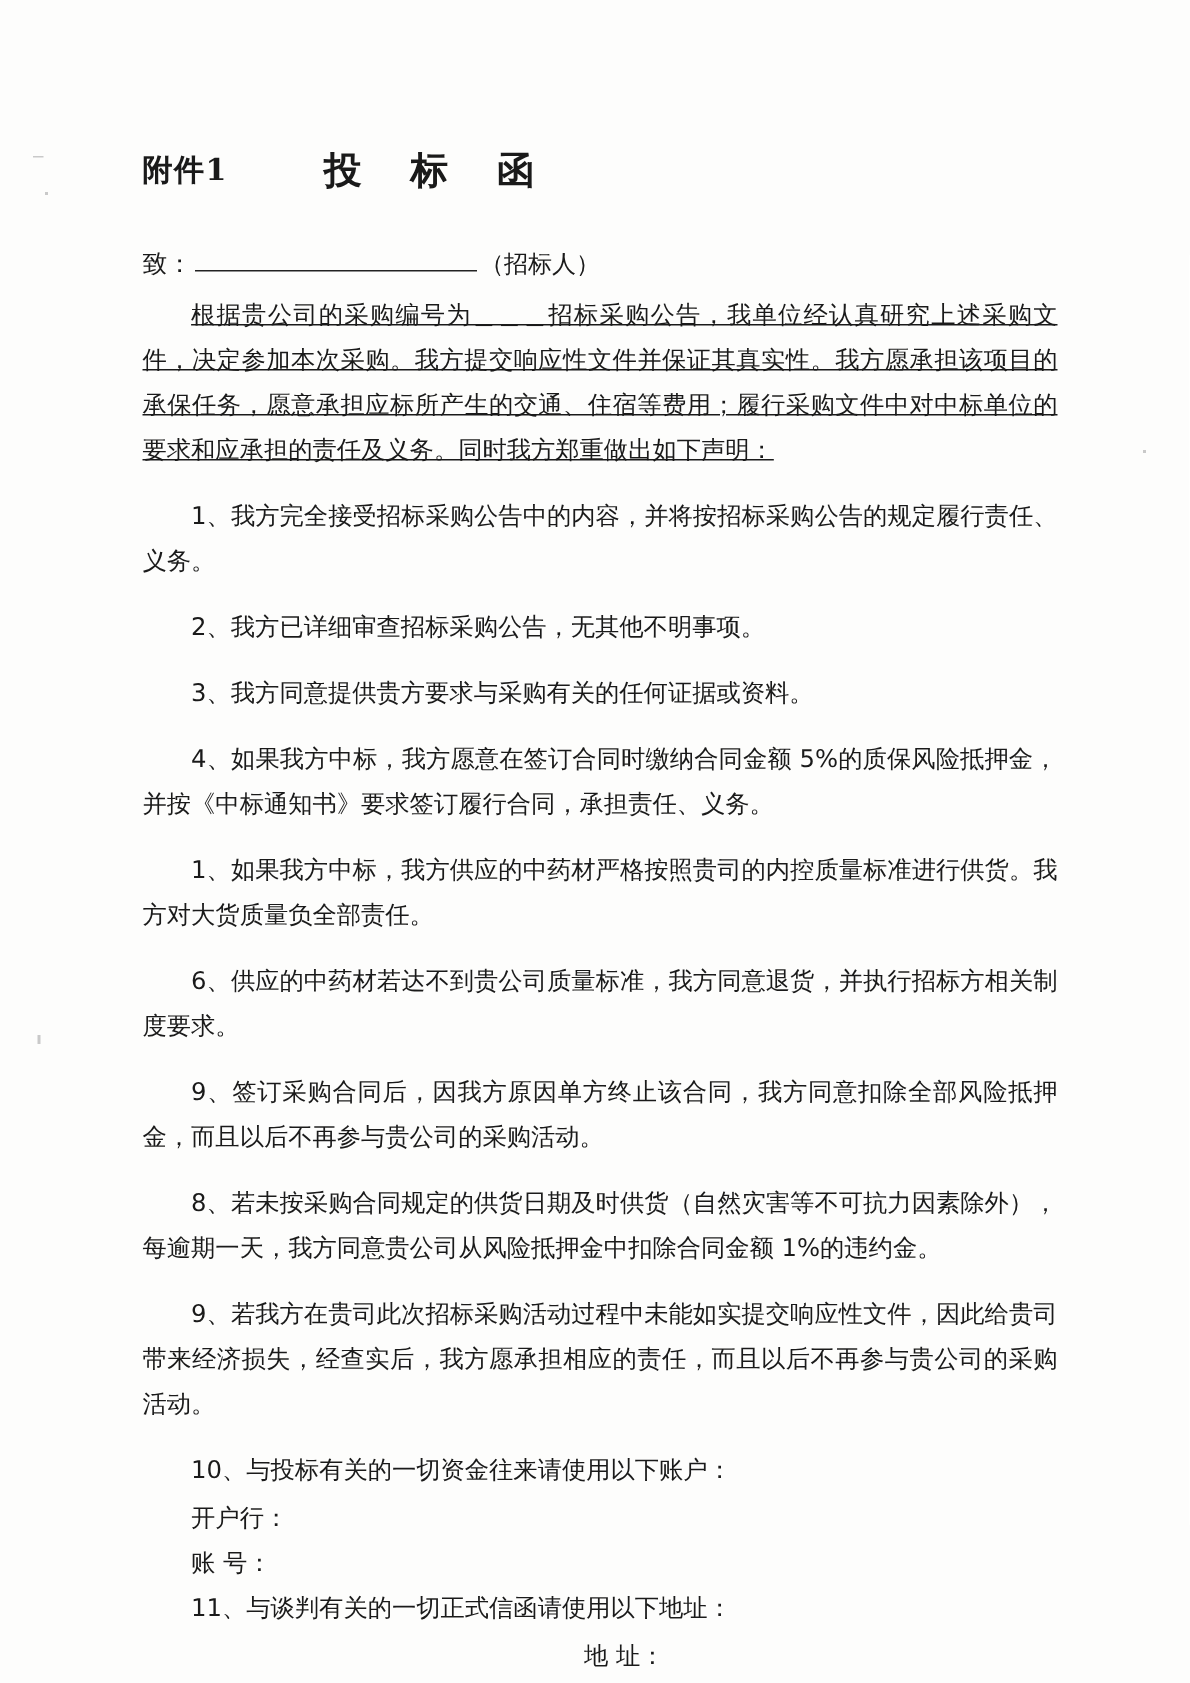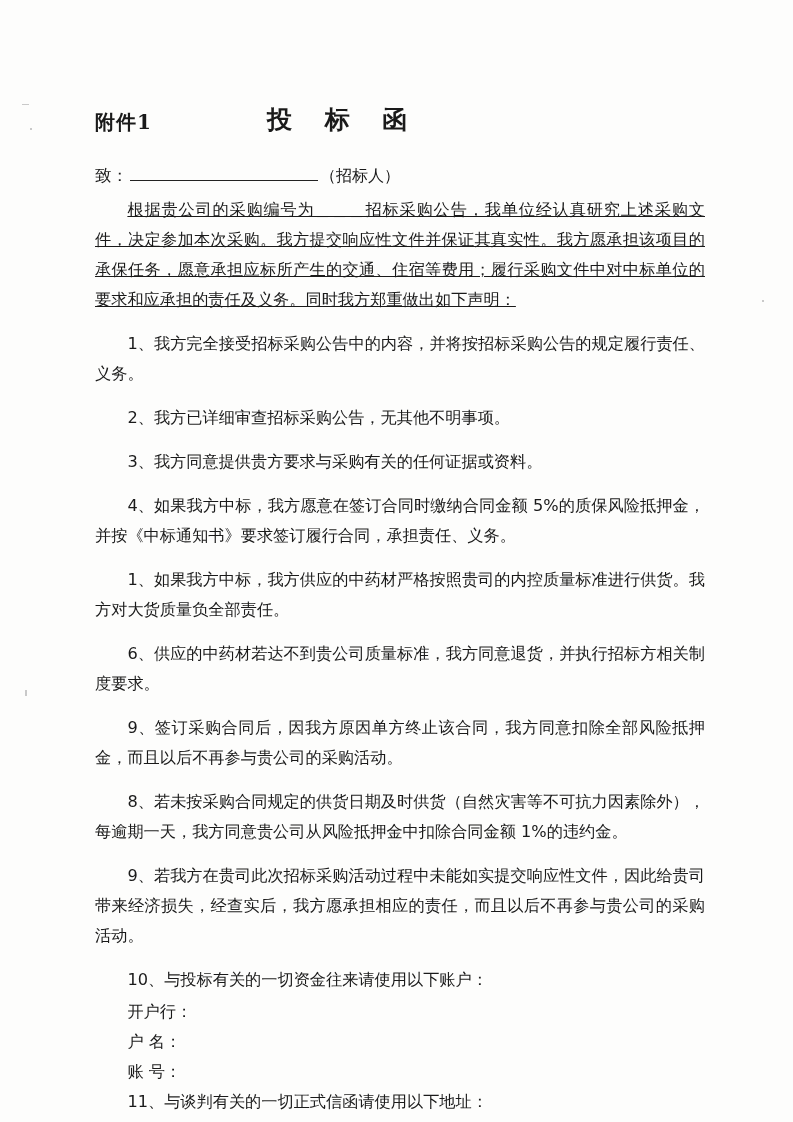--- a/index.html
+++ b/index.html
@@ -32,36 +32,36 @@
 
   .content {
     position: absolute;
     left: 95px;
     top: 90px;
     width: 610px;
   }
 
   .header-row {
     display: flex;
-    align-items: flex-end;
+    align-items: center;
     height: 46px;
   }
   .attachment-label {
     font-family: "DejaVu Serif", "Liberation Serif", serif;
     font-size: 20px;
     font-weight: bold;
     letter-spacing: 1px;
     white-space: nowrap;
   }
   .doc-title {
     font-family: "DejaVu Serif", "Liberation Serif", serif;
     font-size: 25px;
     font-weight: bold;
     letter-spacing: 12px;
-    margin-left: 115px;
+    margin-left: 64px;
     white-space: nowrap;
   }
 
   .to-line {
     margin-top: 28px;
     font-size: 16.5px;
     display: flex;
     align-items: baseline;
     white-space: nowrap;
   }
@@ -129,21 +129,20 @@
     <p class="para">4、如果我方中标，我方愿意在签订合同时缴纳合同金额 5%的质保风险抵押金，并按《中标通知书》要求签订履行合同，承担责任、义务。</p>
     <p class="para">1、如果我方中标，我方供应的中药材严格按照贵司的内控质量标准进行供货。我方对大货质量负全部责任。</p>
     <p class="para">6、供应的中药材若达不到贵公司质量标准，我方同意退货，并执行招标方相关制度要求。</p>
     <p class="para">9、签订采购合同后，因我方原因单方终止该合同，我方同意扣除全部风险抵押金，而且以后不再参与贵公司的采购活动。</p>
     <p class="para">8、若未按采购合同规定的供货日期及时供货（自然灾害等不可抗力因素除外），每逾期一天，我方同意贵公司从风险抵押金中扣除合同金额 1%的违约金。</p>
     <p class="para">9、若我方在贵司此次招标采购活动过程中未能如实提交响应性文件，因此给贵司带来经济损失，经查实后，我方愿承担相应的责任，而且以后不再参与贵公司的采购活动。</p>
     <p class="para">10、与投标有关的一切资金往来请使用以下账户：</p>
 
     <div class="field-list">
       <div class="field-line">开户行：</div>
-      <div class="field-line">户  名：</div>
       <div class="field-line">账  号：</div>
     </div>
 
     <p class="para">11、与谈判有关的一切正式信函请使用以下地址：</p>
 
     <div class="field-list addr-list">
       <div class="field-line">地    址：</div>
       <div class="field-line">邮    编：</div>
       <div class="field-line">电    话：</div>
       <div class="field-line">传    真：</div>

